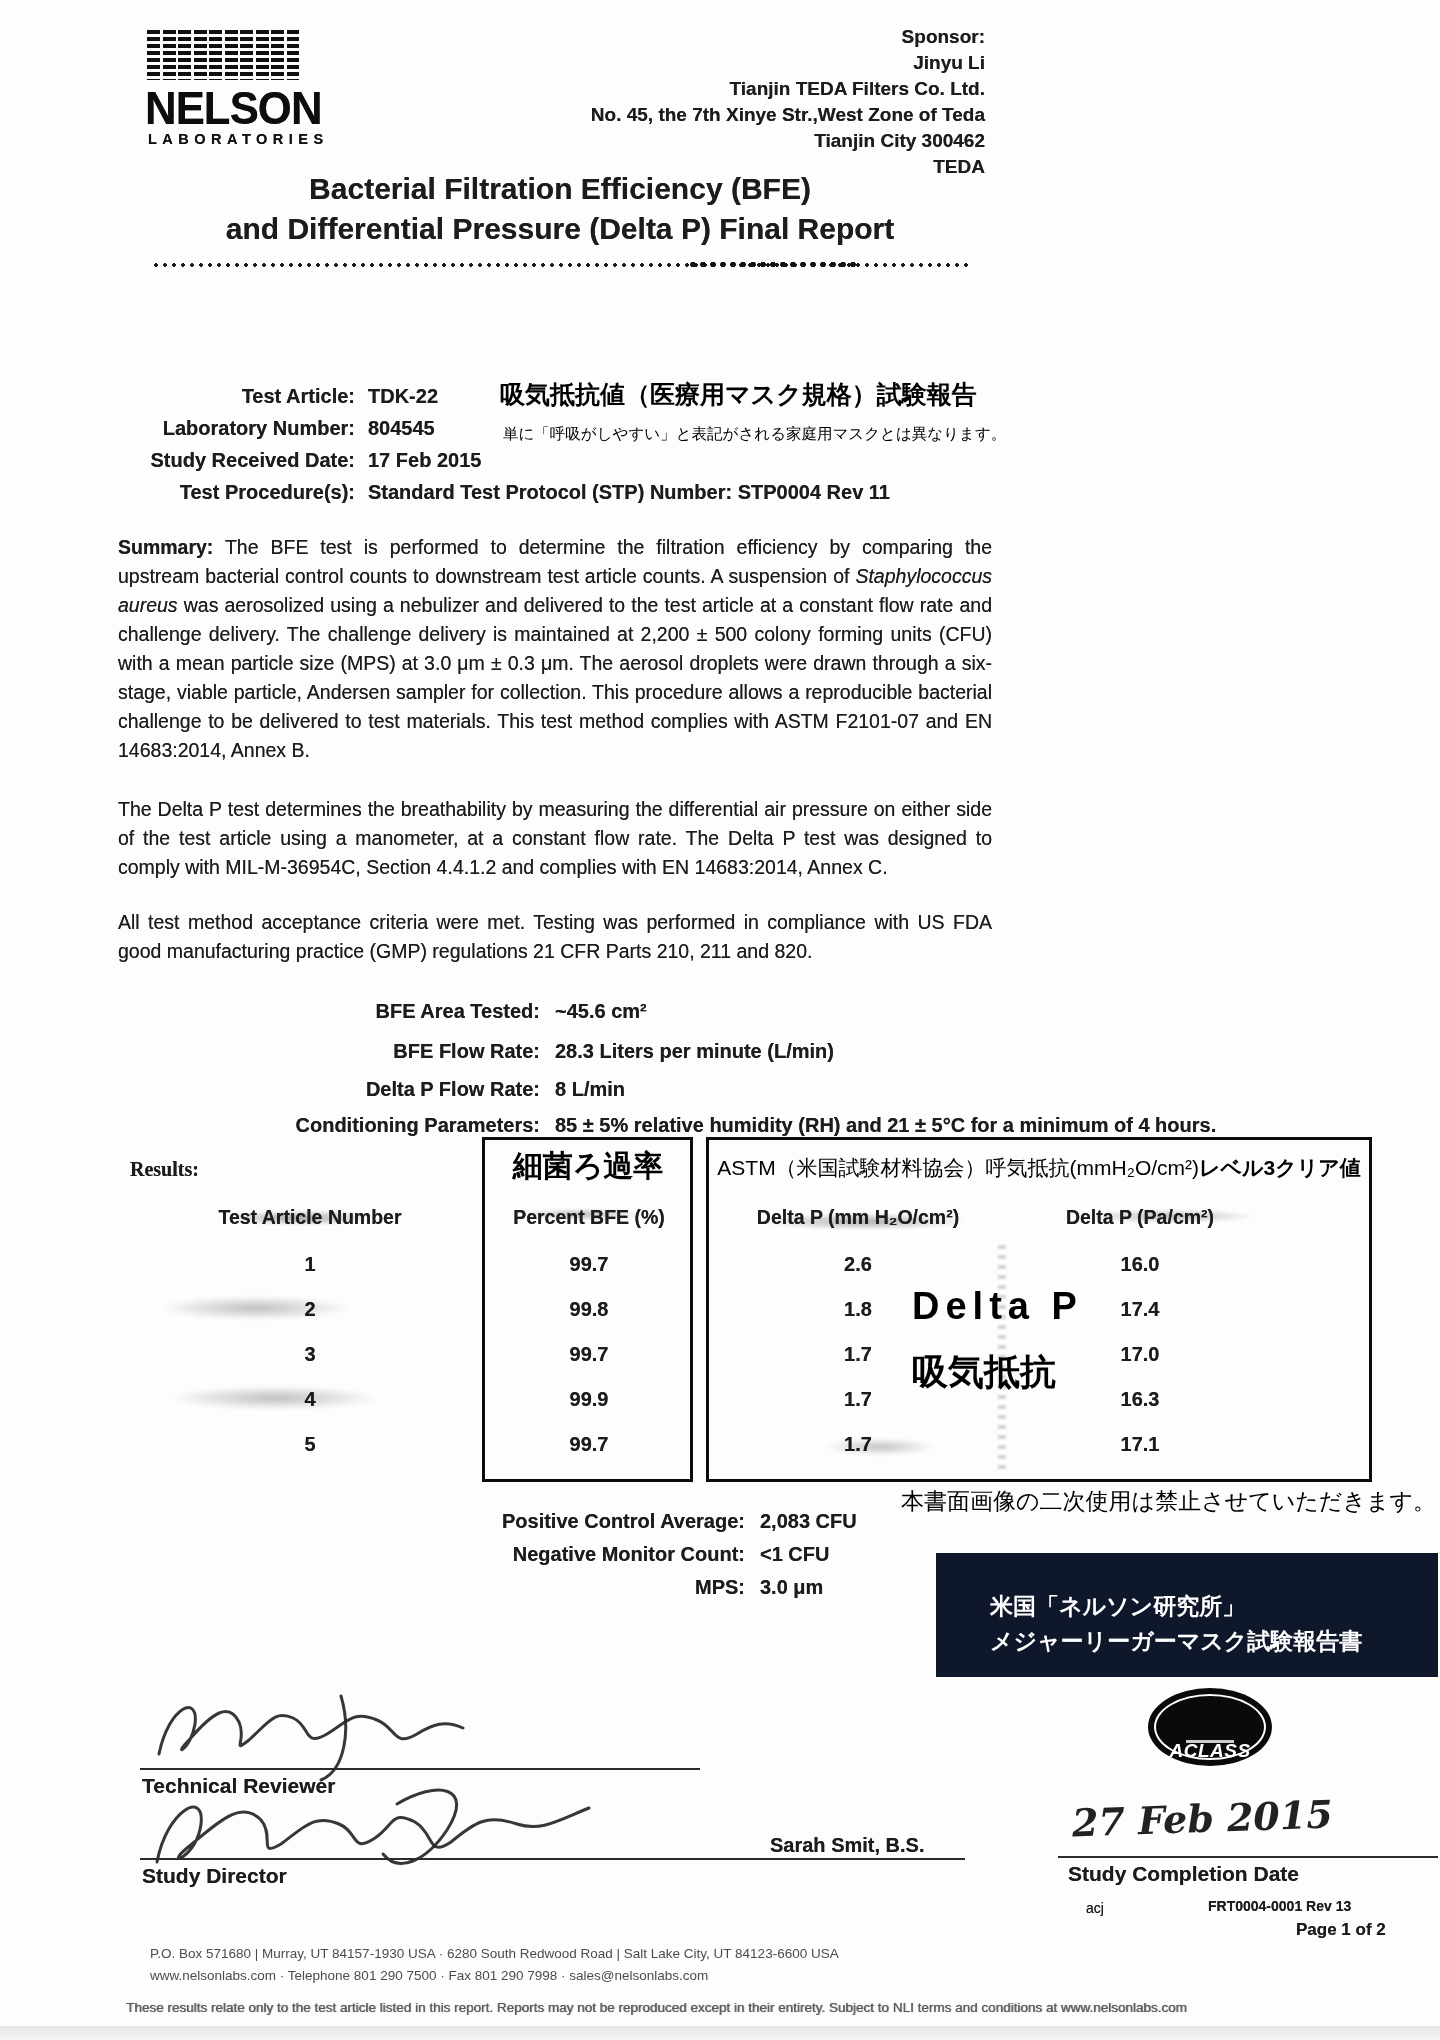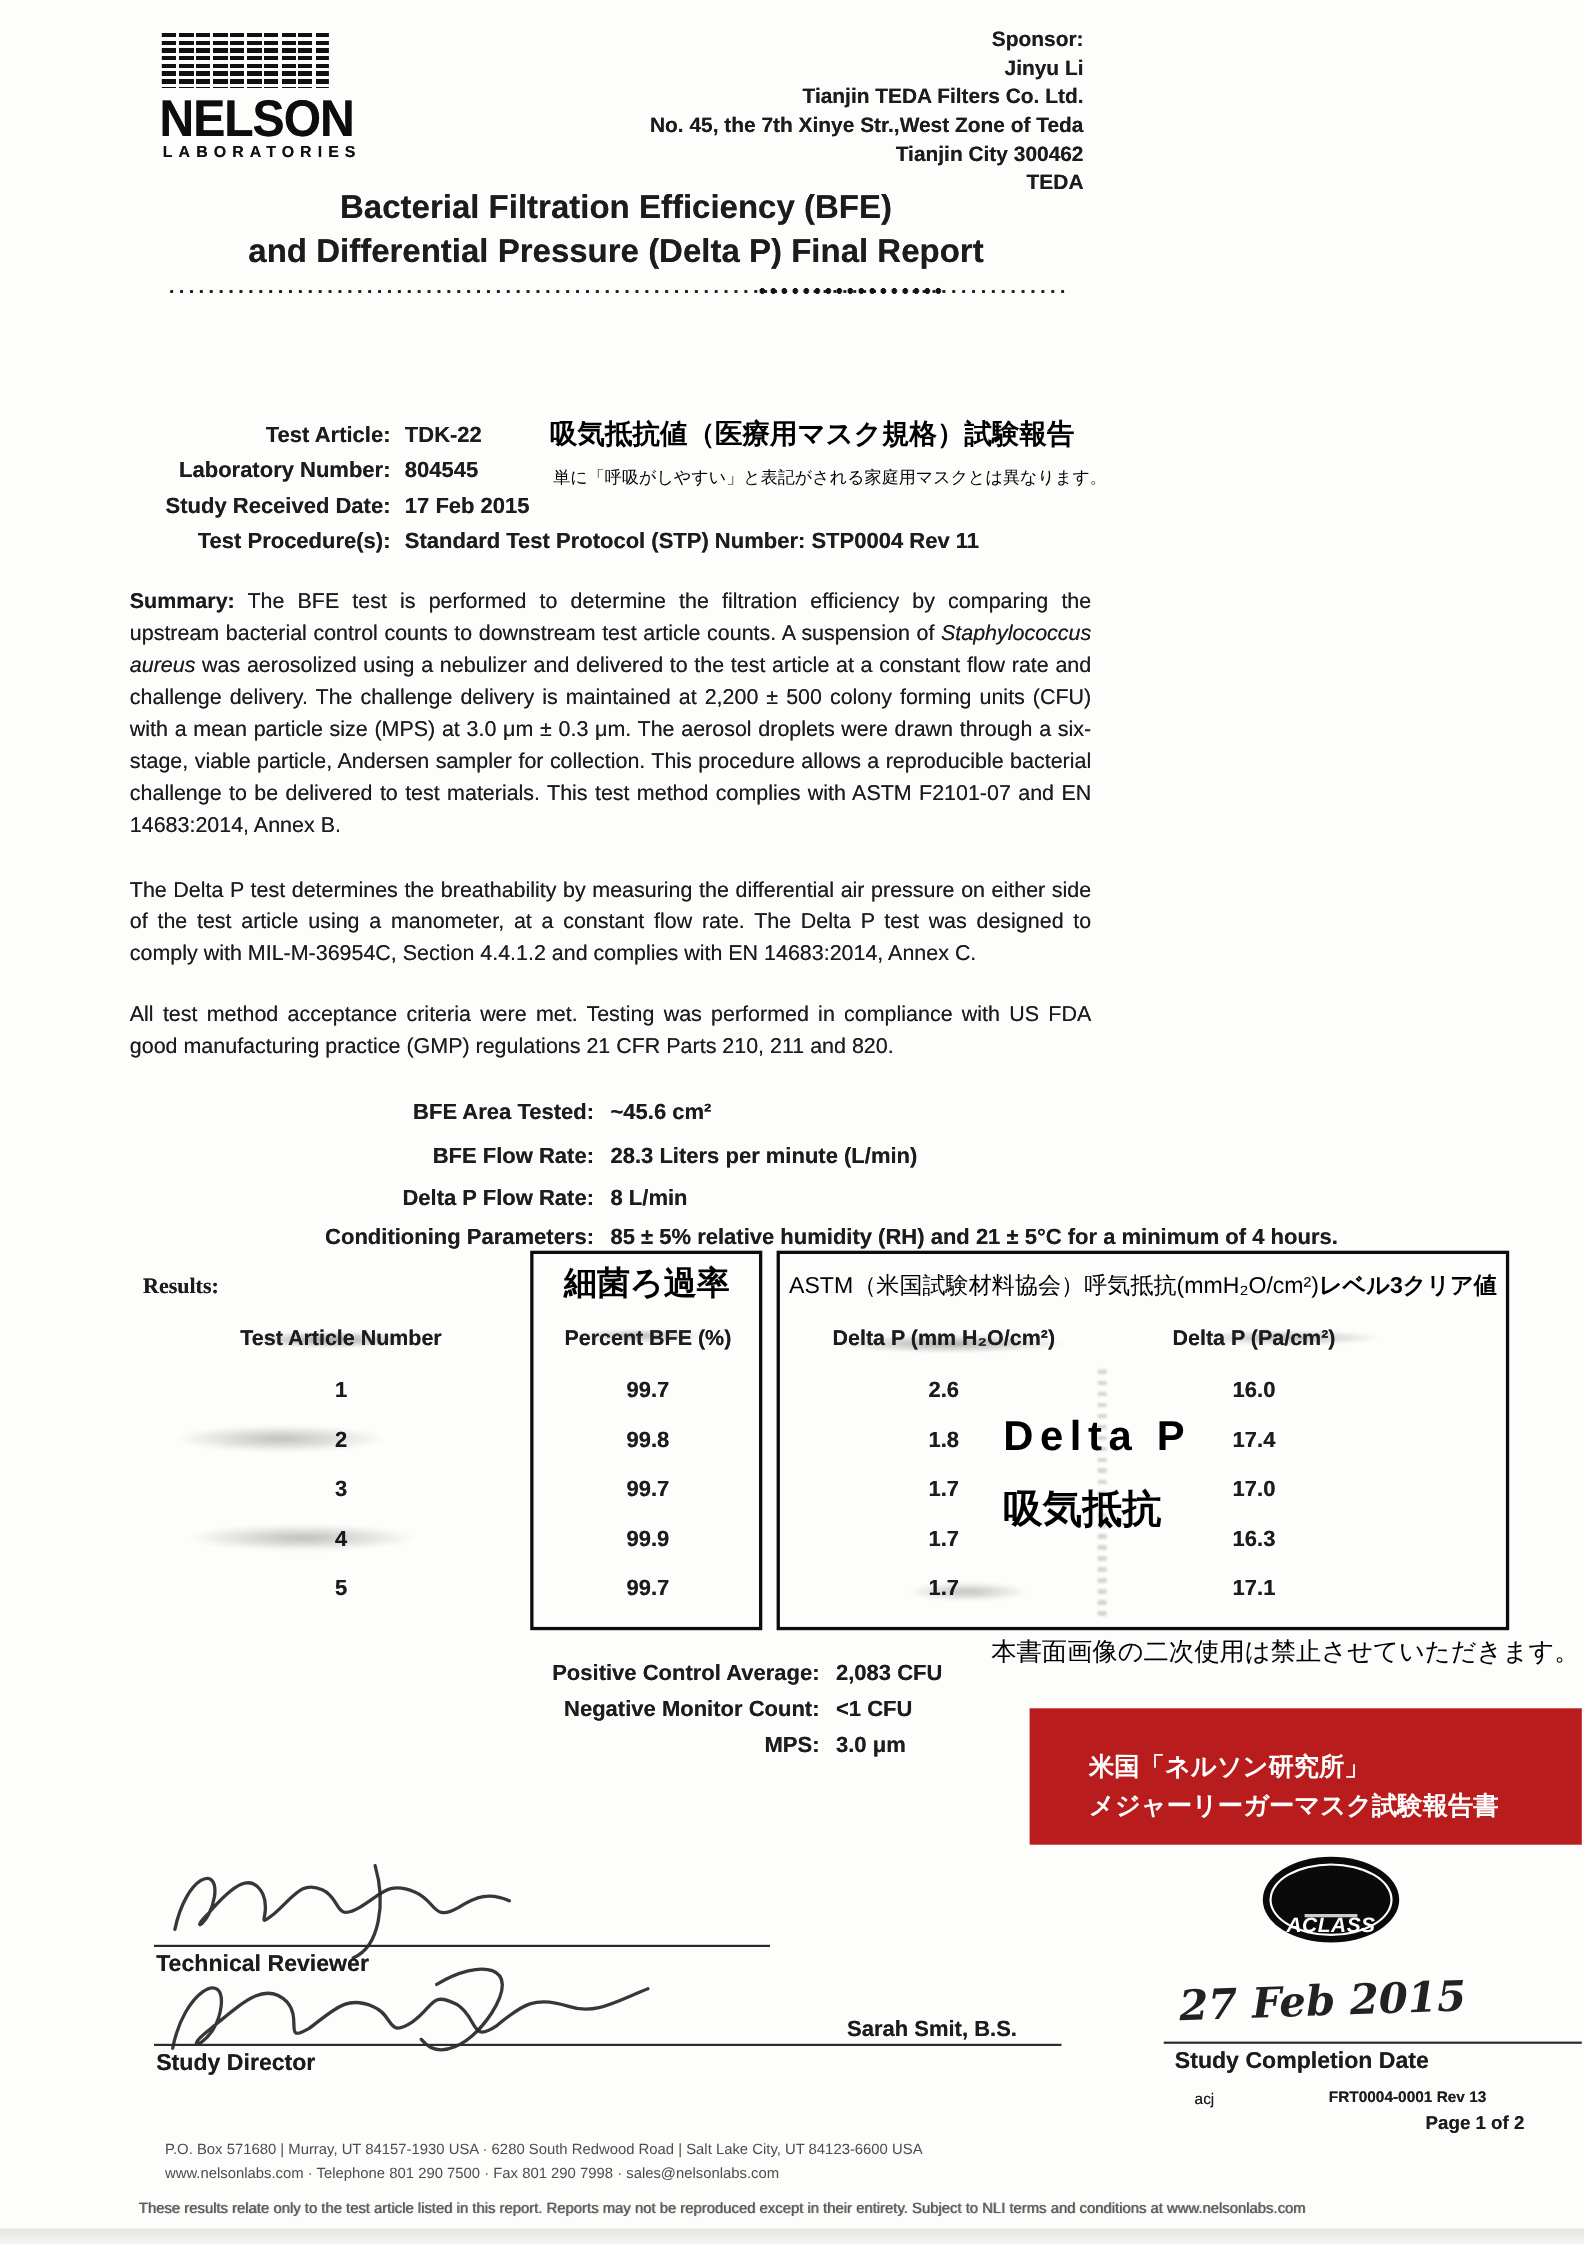--- a/index.html
+++ b/index.html
@@ -56,21 +56,21 @@
       radial-gradient(ellipse 120px 10px at 84% 45%, rgba(10,10,10,.45), transparent 72%);
     filter:blur(1px); opacity:.6;
   }
   .blob { background:radial-gradient(ellipse at center, rgba(0,0,0,.55), transparent 65%); filter:blur(2px); opacity:.45; }
   .streak { width:8px; background:repeating-linear-gradient(180deg, rgba(0,0,0,.4) 0 4px, transparent 4px 10px); filter:blur(1px); opacity:.4; }
 
   .rule { height:2px; background:#2b2b2b; }
   .sig-label { font-size:21px; font-weight:700; }
   .handwrite { font-family:"DejaVu Serif",serif; font-style:italic; font-weight:700; font-size:38px; color:#222; transform:rotate(-2deg); }
 
-  .blackbox { left:936px; top:1553px; width:502px; height:124px; background:#b91c1c; padding:36px 0 0 54px; }
+  .blackbox { left:936px; top:1553px; width:502px; height:124px; background:#0f172a; padding:36px 0 0 54px; }
   .blackbox div { color:#fff; font-size:23px; font-weight:800; line-height:35px; white-space:nowrap; }
 
   .aclass { left:1148px; top:1688px; width:124px; height:78px; background:#0a0a0a; border-radius:50%; }
   .aclass .ring { position:absolute; inset:6px; border:2px solid #fdfdfc; border-radius:50%; }
   .aclass .word { position:absolute; left:0; right:0; top:24px; text-align:center; color:#fff; font-size:19px; font-weight:900; font-style:italic; letter-spacing:.5px;margin-top:28px; }
   .aclass .tiny { position:absolute; left:38px; right:38px; top:52px; height:3px; background:#fdfdfc; opacity:.8; }
 
   .foot { font-size:13.5px; font-weight:500; color:#4c4c4c; white-space:nowrap; }
   .foot-blur { text-shadow:.7px 0 .8px rgba(80,80,80,.8); color:#5a5a5a; }
   .bottom-smear { left:0; top:2026px; width:1440px; height:14px;

